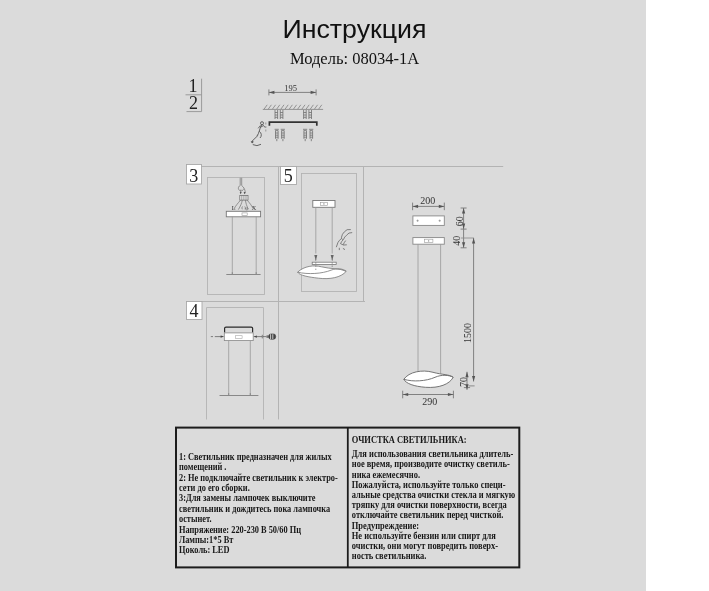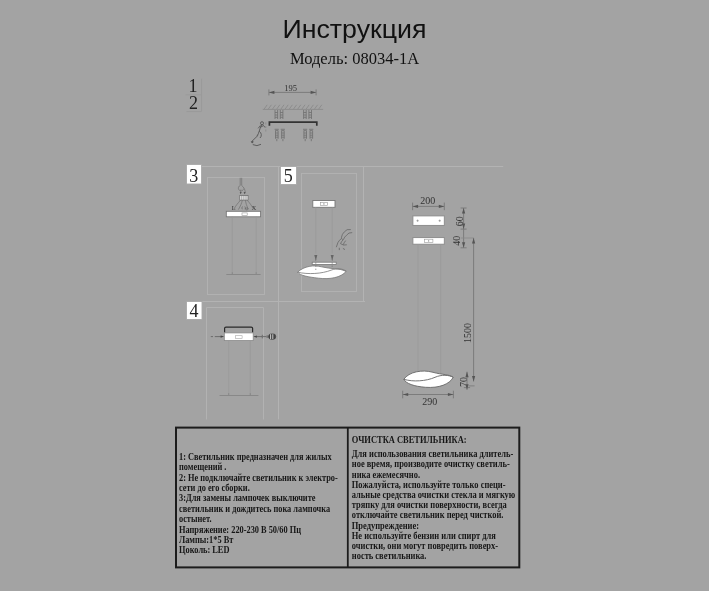--- a/index.html
+++ b/index.html
@@ -1,16 +1,16 @@
 <!DOCTYPE html>
 <html><head>
 <meta charset="utf-8">
 <style>
   html,body{margin:0;padding:0;background:#ffffff;}
-  #page{position:relative;width:709px;height:591px;background:#a3a3a3;overflow:hidden;filter:grayscale(1);}
+  #page{position:relative;width:646px;height:591px;background:#fde047;overflow:hidden;filter:grayscale(1);}
   svg{position:absolute;left:0;top:0;}
   .ser{font-family:"Liberation Serif", serif;}
   .san{font-family:"Liberation Sans", sans-serif;}
 </style>
 </head>
 <body>
 <div id="page">
 <svg width="709" height="591" viewBox="0 0 709 591">
 
   <text class="san" x="354.5" y="38.4" font-size="26.6" fill="#111" text-anchor="middle" textLength="144" lengthAdjust="spacingAndGlyphs">Инструкция</text>

